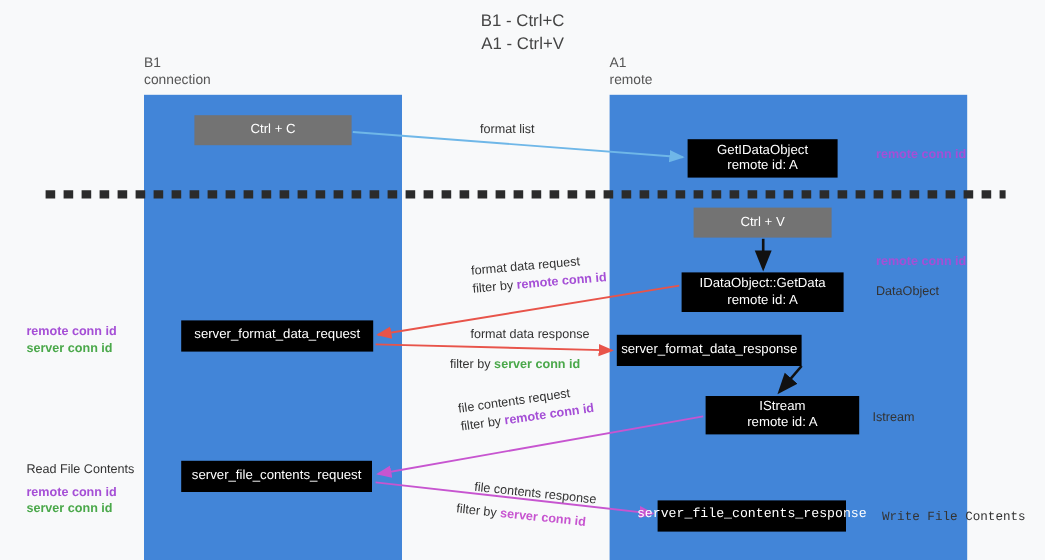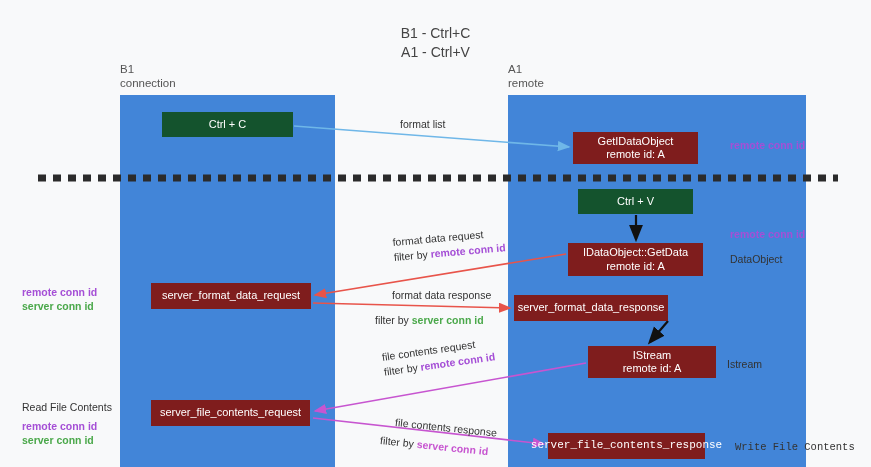--- a/index.html
+++ b/index.html
@@ -4,21 +4,21 @@
 <style>
   html,body{margin:0;padding:0;}
   body{
     width:871px;height:467px;
     background:#f8f9fa;
     font-family:"Liberation Sans", sans-serif;
     position:relative;
     overflow:hidden;
     color:#444;
   }
-  .stage{position:absolute;left:0;top:16px;width:871px;height:349px;}
+  .stage{position:absolute;left:0;top:0;width:871px;height:349px;}
   .svg-layer{position:absolute;left:0;top:0;width:871px;height:467px;pointer-events:none;}
   .lane{position:absolute;background:#4285d8;}
   .lane-b1{left:120px;top:79px;width:215px;height:388px;}
   .lane-a1{left:508px;top:79px;width:298px;height:388px;}
 
   .title{
     position:absolute;left:0;top:8px;width:871px;
     text-align:center;font-size:14px;line-height:19px;color:#444;
   }
   .lane-head{
@@ -30,22 +30,22 @@
   .node{
     position:absolute;
     display:flex;align-items:center;justify-content:center;
     text-align:center;
     color:#fff;
     font-size:11px;
     line-height:13.5px;
     box-sizing:border-box;
     padding:2px 4px;
   }
-  .node.green{background:#14532d;}
-  .node.orange{background:#7f1d1d;}
+  .node.green{background:#737373;}
+  .node.orange{background:#000000;}
 
   .n-ctrlc{left:162px;top:96px;width:131px;height:25px;}
   .n-getdataobject{left:573px;top:116px;width:125px;height:32px;}
   .n-ctrlv{left:578px;top:173px;width:115px;height:25px;}
   .n-getdata{left:568px;top:227px;width:135px;height:33px;}
   .n-sfdreq{left:151px;top:267px;width:160px;height:26px;}
   .n-sfdres{left:514px;top:279px;width:154px;height:26px;}
   .n-istream{left:588px;top:330px;width:128px;height:32px;}
   .n-sfcreq{left:151px;top:384px;width:159px;height:26px;justify-content:center;}
   .n-sfcres{left:548px;top:417px;width:157px;height:26px;font-family:Liberation Mono, monospace;}

